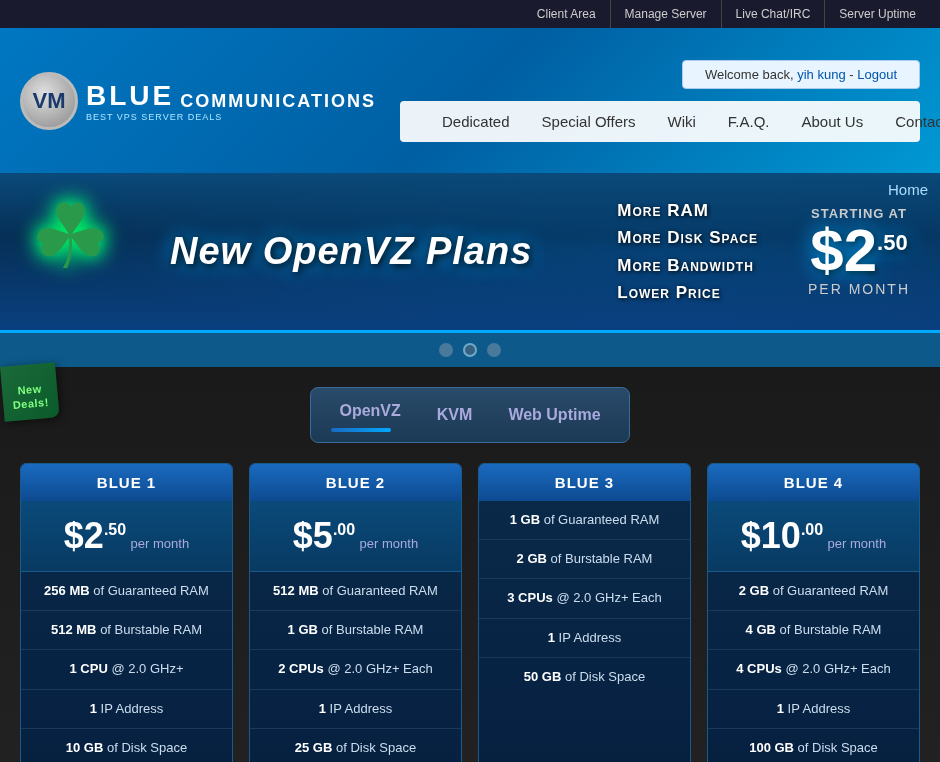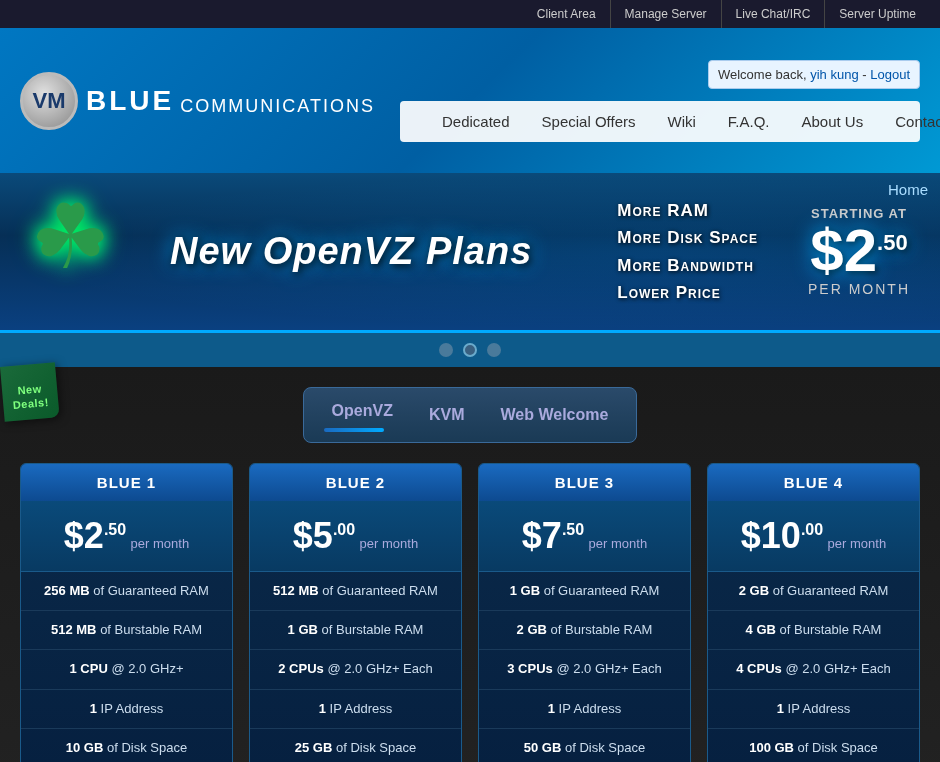--- a/index.html
+++ b/index.html
@@ -51,37 +51,37 @@
       display: flex;
       align-items: center;
       justify-content: center;
       font-weight: bold;
       font-size: 22px;
       color: #1a3a6b;
       border: 3px solid #bbb;
     }
     .logo-text { display: flex; flex-direction: column; }
     .logo-blue { color: #fff; font-size: 28px; font-weight: bold; letter-spacing: 3px; }
-    .logo-comm { color: #fff; font-size: 18px; font-weight: normal; letter-spacing: 2px; }
+    .logo-comm { color: #fff; font-size: 18px; font-weight: bold; letter-spacing: 2px; }
     .logo-sub { color: #aee6ff; font-size: 9px; letter-spacing: 1px; }
 
     .header-right {
       flex: 1;
       display: flex;
       flex-direction: column;
       align-items: flex-end;
       justify-content: space-between;
       height: 100%;
       padding-left: 20px;
     }
     .welcome-bar {
       background: #e8f4ff;
       border: 1px solid #aaccee;
       border-radius: 4px;
-      padding: 6px 9px;
+      padding: 6px 22px;
       font-size: 13px;
       color: #333;
       margin-bottom: 12px;
     }
     .welcome-bar a { color: #0055aa; text-decoration: none; }
 
     .nav-bar {
       background: rgba(255,255,255,0.92);
       border-radius: 4px;
       display: flex;
@@ -332,20 +332,21 @@
 </div>
 
 <div class="header">
   <div class="logo-area">
     <div class="logo-circle">VM</div>
     <div class="logo-text">
       <div style="display:flex; align-items:flex-end; gap:6px;">
         <span class="logo-blue">BLUE</span>
         <span class="logo-comm">COMMUNICATIONS</span>
       </div>
+      <span class="logo-sub">BEST VPS SERVER DEALS</span>
     </div>
   </div>
 
   <div class="header-right">
     <div class="welcome-bar">
       <span>Welcome back,</span>
       <a>yih kung</a>
       <span> - </span>
       <a>Logout</a>
     </div>
@@ -392,21 +393,21 @@
 <div class="plans-section">
   <div class="new-deals-badge">New Deals!</div>
 
   <div class="plan-tabs">
     <div class="plan-tabs-inner">
       <div style="text-align:center;">
         <div class="plan-tab">OpenVZ</div>
         <div class="plan-tab-indicator"></div>
       </div>
       <div class="plan-tab">KVM</div>
-      <div class="plan-tab">Web Welcome</div>
+      <div class="plan-tab">Web Uptime</div>
     </div>
   </div>
 
   <div class="plans-grid" id="plans-grid">
   <div class="plan-card">
         <div class="plan-header">BLUE 1</div>
         <div class="plan-price"><span class="price-amount">$2<sup class="price-cents">.50</sup></span> <span class="price-period">per month</span></div>
         <div class="plan-feature"><span class="feat-bold">256 MB</span> of Guaranteed RAM</div>
         <div class="plan-feature"><span class="feat-bold">512 MB</span> of Burstable RAM</div>
         <div class="plan-feature"><span class="feat-bold">1 CPU</span> @ 2.0 GHz+</div>
@@ -417,21 +418,20 @@
         <div class="plan-header">BLUE 2</div>
         <div class="plan-price"><span class="price-amount">$5<sup class="price-cents">.00</sup></span> <span class="price-period">per month</span></div>
         <div class="plan-feature"><span class="feat-bold">512 MB</span> of Guaranteed RAM</div>
         <div class="plan-feature"><span class="feat-bold">1 GB</span> of Burstable RAM</div>
         <div class="plan-feature"><span class="feat-bold">2 CPUs</span> @ 2.0 GHz+ Each</div>
         <div class="plan-feature"><span class="feat-bold">1</span> IP Address</div>
         <div class="plan-feature"><span class="feat-bold">25 GB</span> of Disk Space</div>
       </div>
       <div class="plan-card">
         <div class="plan-header">BLUE 3</div>
-        <div class="plan-price"><span class="price-amount">$7<sup class="price-cents">.50</sup></span> <span class="price-period">per month</span></div>
         <div class="plan-feature"><span class="feat-bold">1 GB</span> of Guaranteed RAM</div>
         <div class="plan-feature"><span class="feat-bold">2 GB</span> of Burstable RAM</div>
         <div class="plan-feature"><span class="feat-bold">3 CPUs</span> @ 2.0 GHz+ Each</div>
         <div class="plan-feature"><span class="feat-bold">1</span> IP Address</div>
         <div class="plan-feature"><span class="feat-bold">50 GB</span> of Disk Space</div>
       </div>
       <div class="plan-card">
         <div class="plan-header">BLUE 4</div>
         <div class="plan-price"><span class="price-amount">$10<sup class="price-cents">.00</sup></span> <span class="price-period">per month</span></div>
         <div class="plan-feature"><span class="feat-bold">2 GB</span> of Guaranteed RAM</div>

